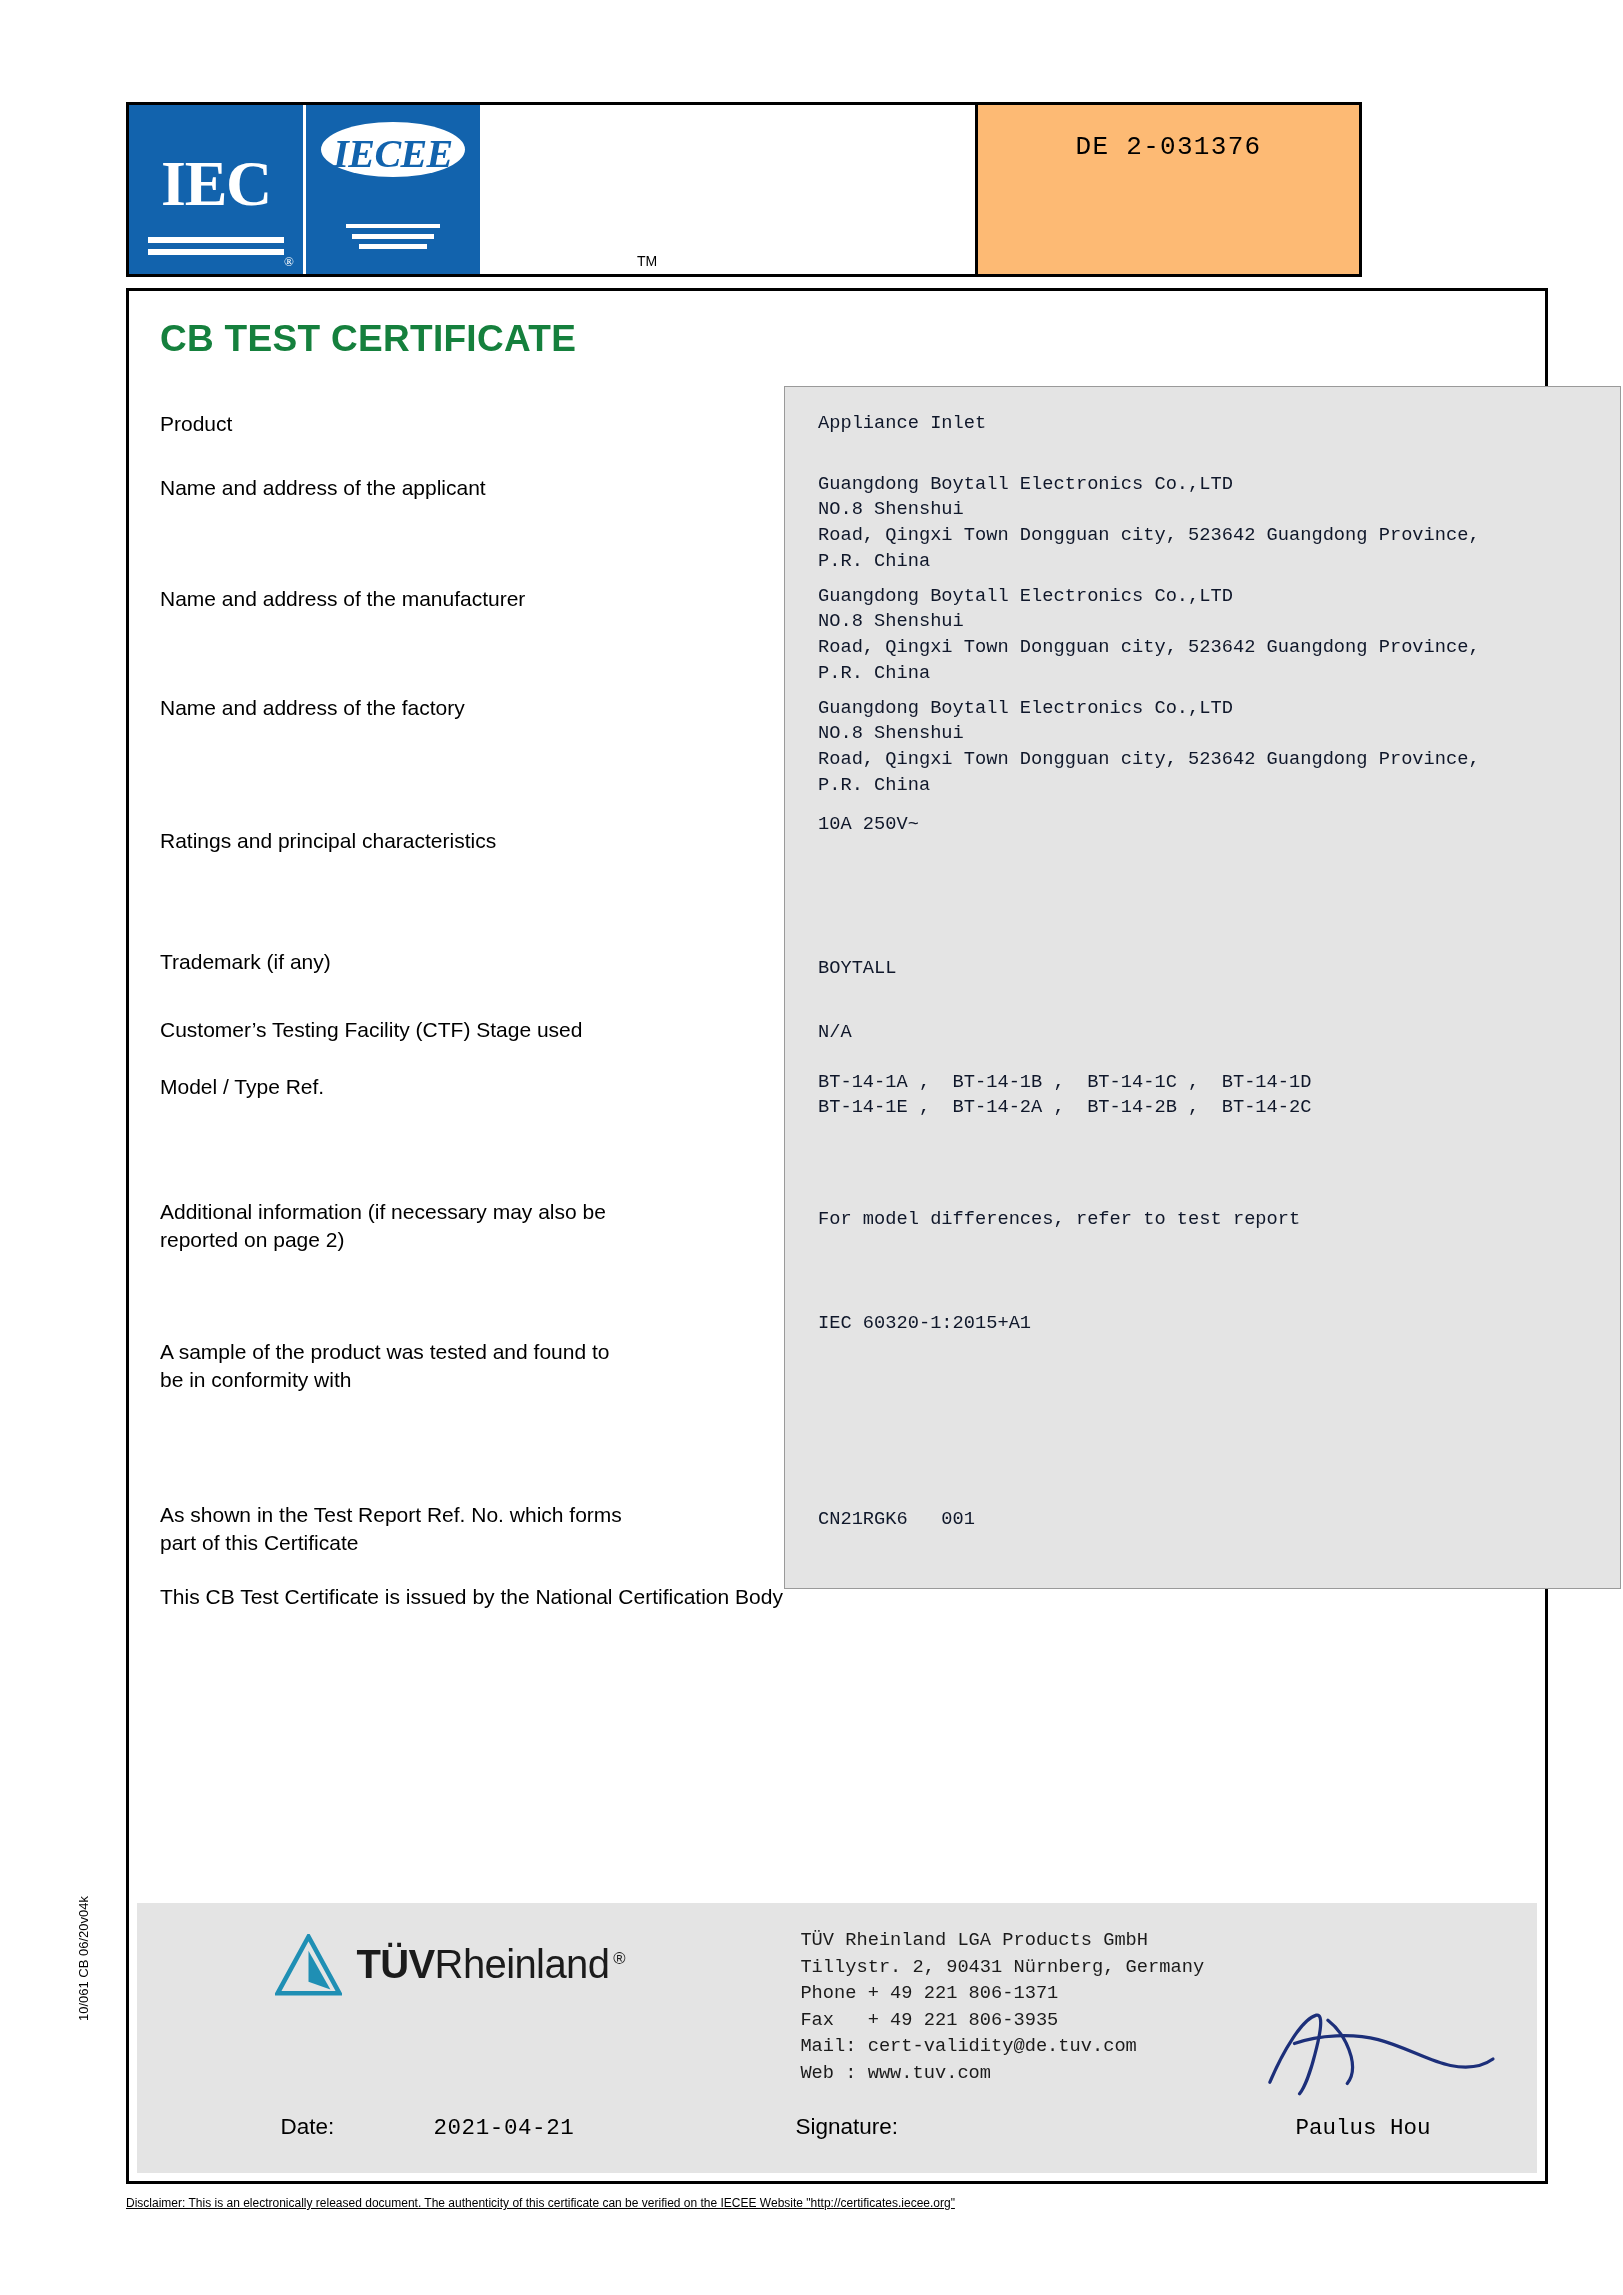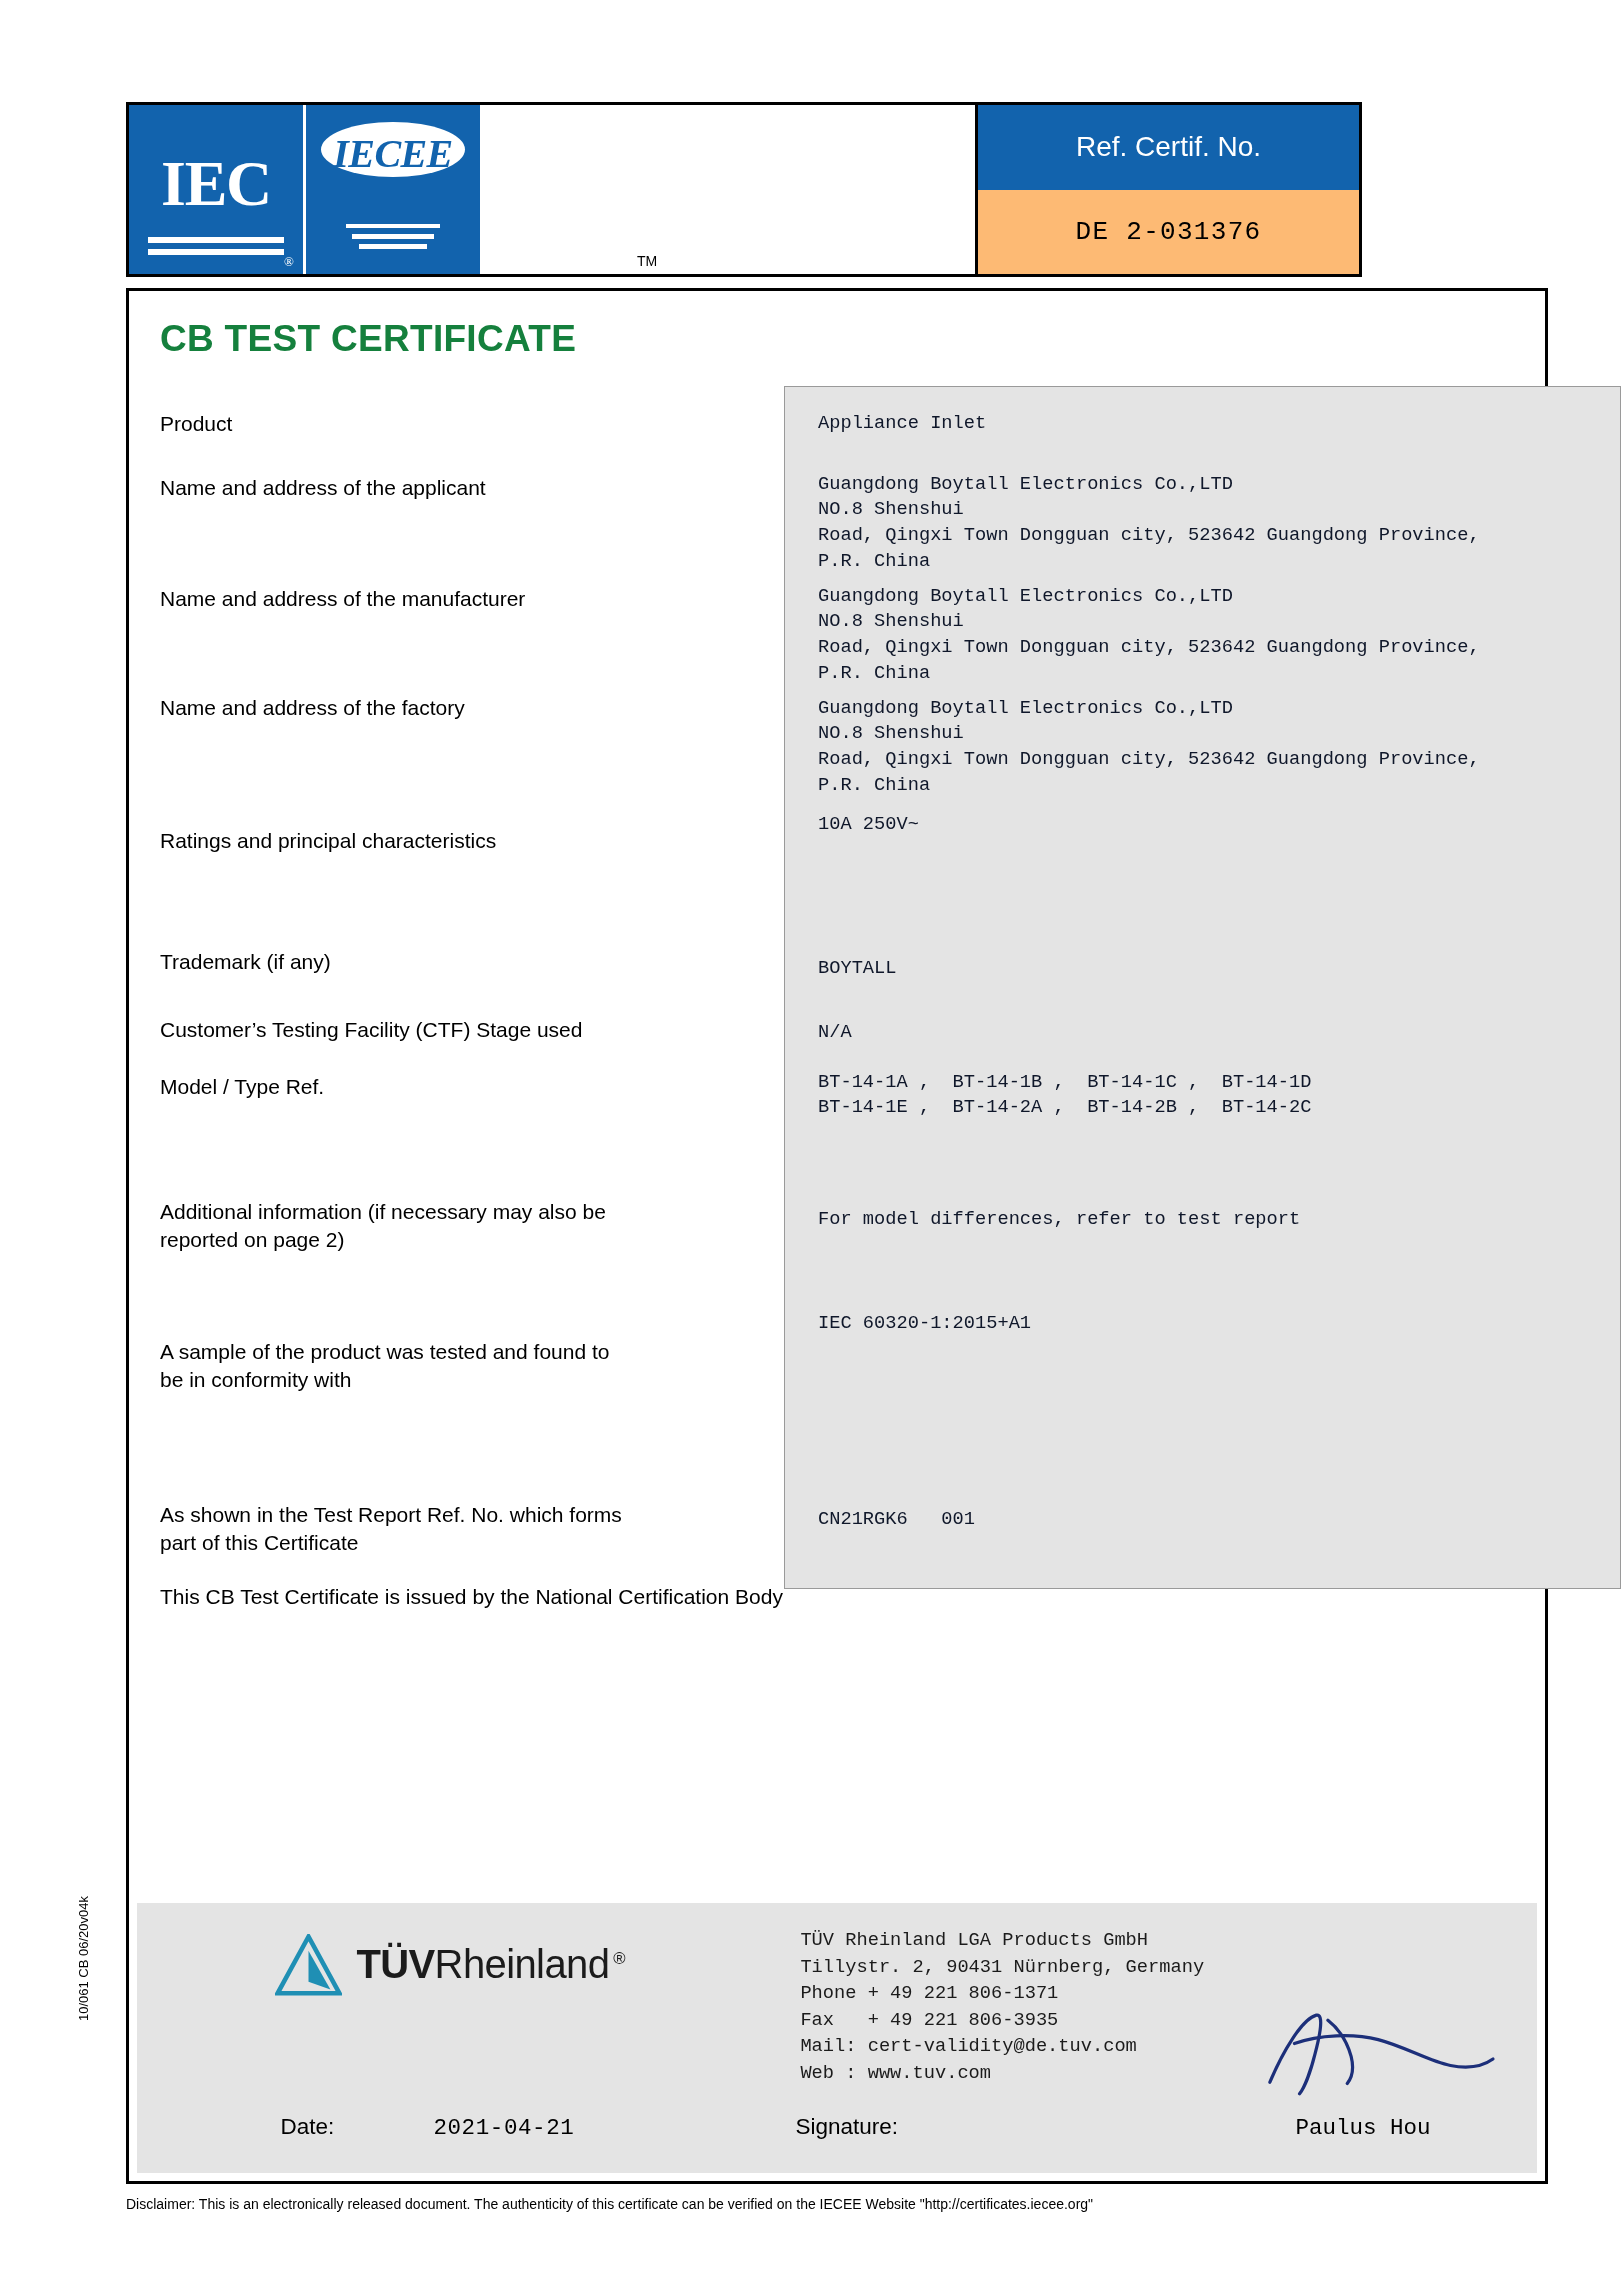--- a/index.html
+++ b/index.html
@@ -324,22 +324,23 @@
     white-space: nowrap;
     color: #000000;
   }
 
   
   .disclaimer {
     position: absolute;
     left: 126px;
     top: 2196px;
     width: 1422px;
-    font-size: 14px;
+    font-size: 12px;
     color: #000000;
+    text-decoration: underline;
   }
 </style>
 </head>
 <body>
 
 <div id="page">
 
   <div class="header-row">
     <div class="logo-cell">
       <div class="iec-block">
@@ -353,21 +354,20 @@
         <span class="iecee-text">IECEE</span>
         <span class="iecee-lines">
             <i></i>
             <i></i>
             <i></i>
           </span>
       </div>
       <span class="tm-mark">TM</span>
     </div>
     <div class="ref-cell">
-      <div class="ref-title">Ref. Certif. No.</div>
       <div class="ref-value">DE  2-031376</div>
     </div>
   </div>
 
   <div class="main-box">
 
 
     <div class="cb-title">CB TEST CERTIFICATE</div>
 
     <div class="fields">

